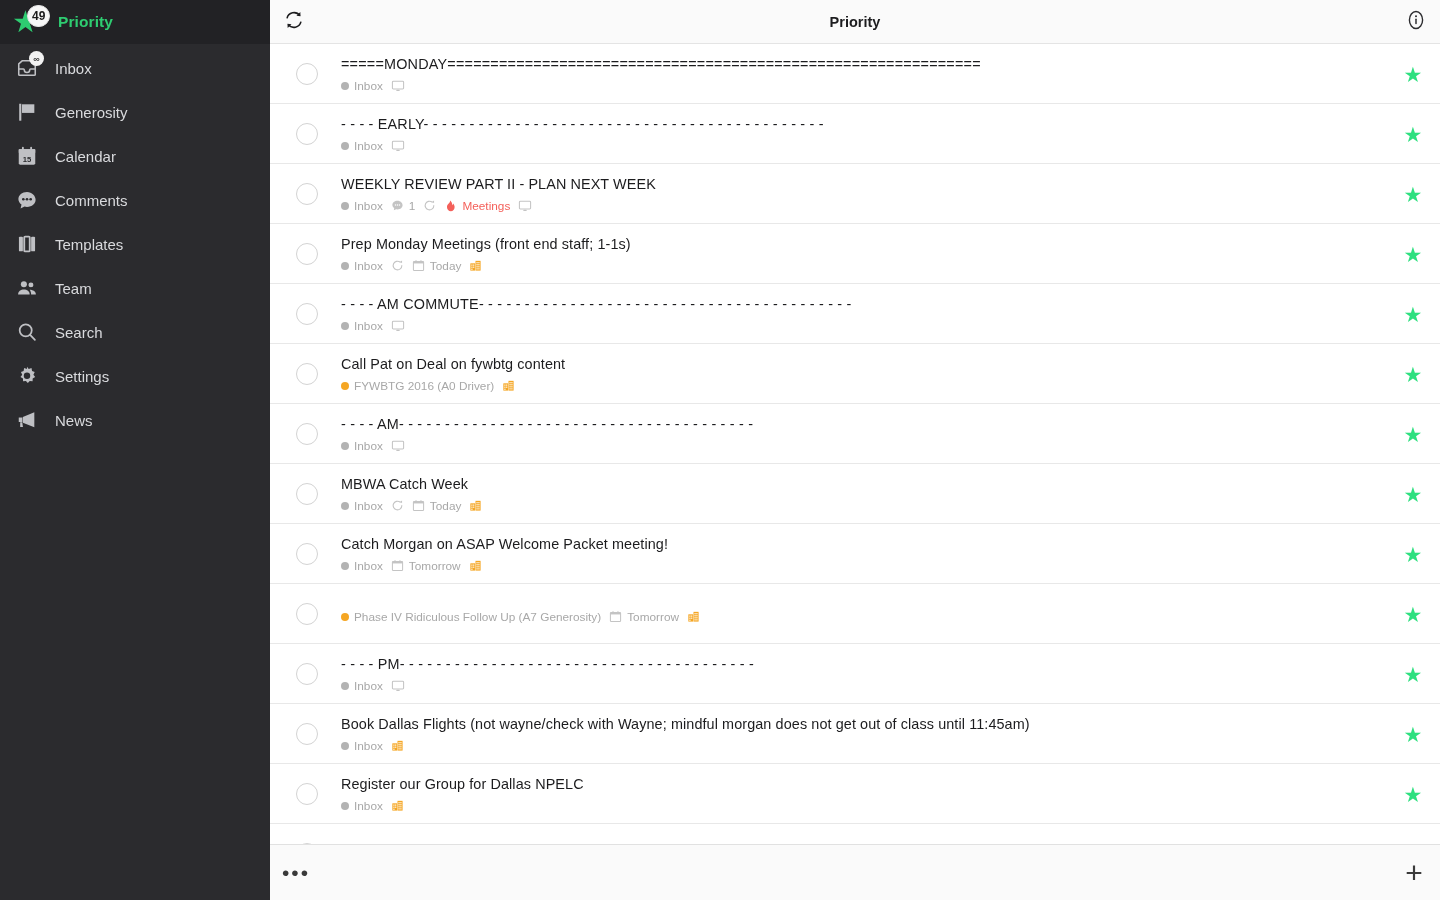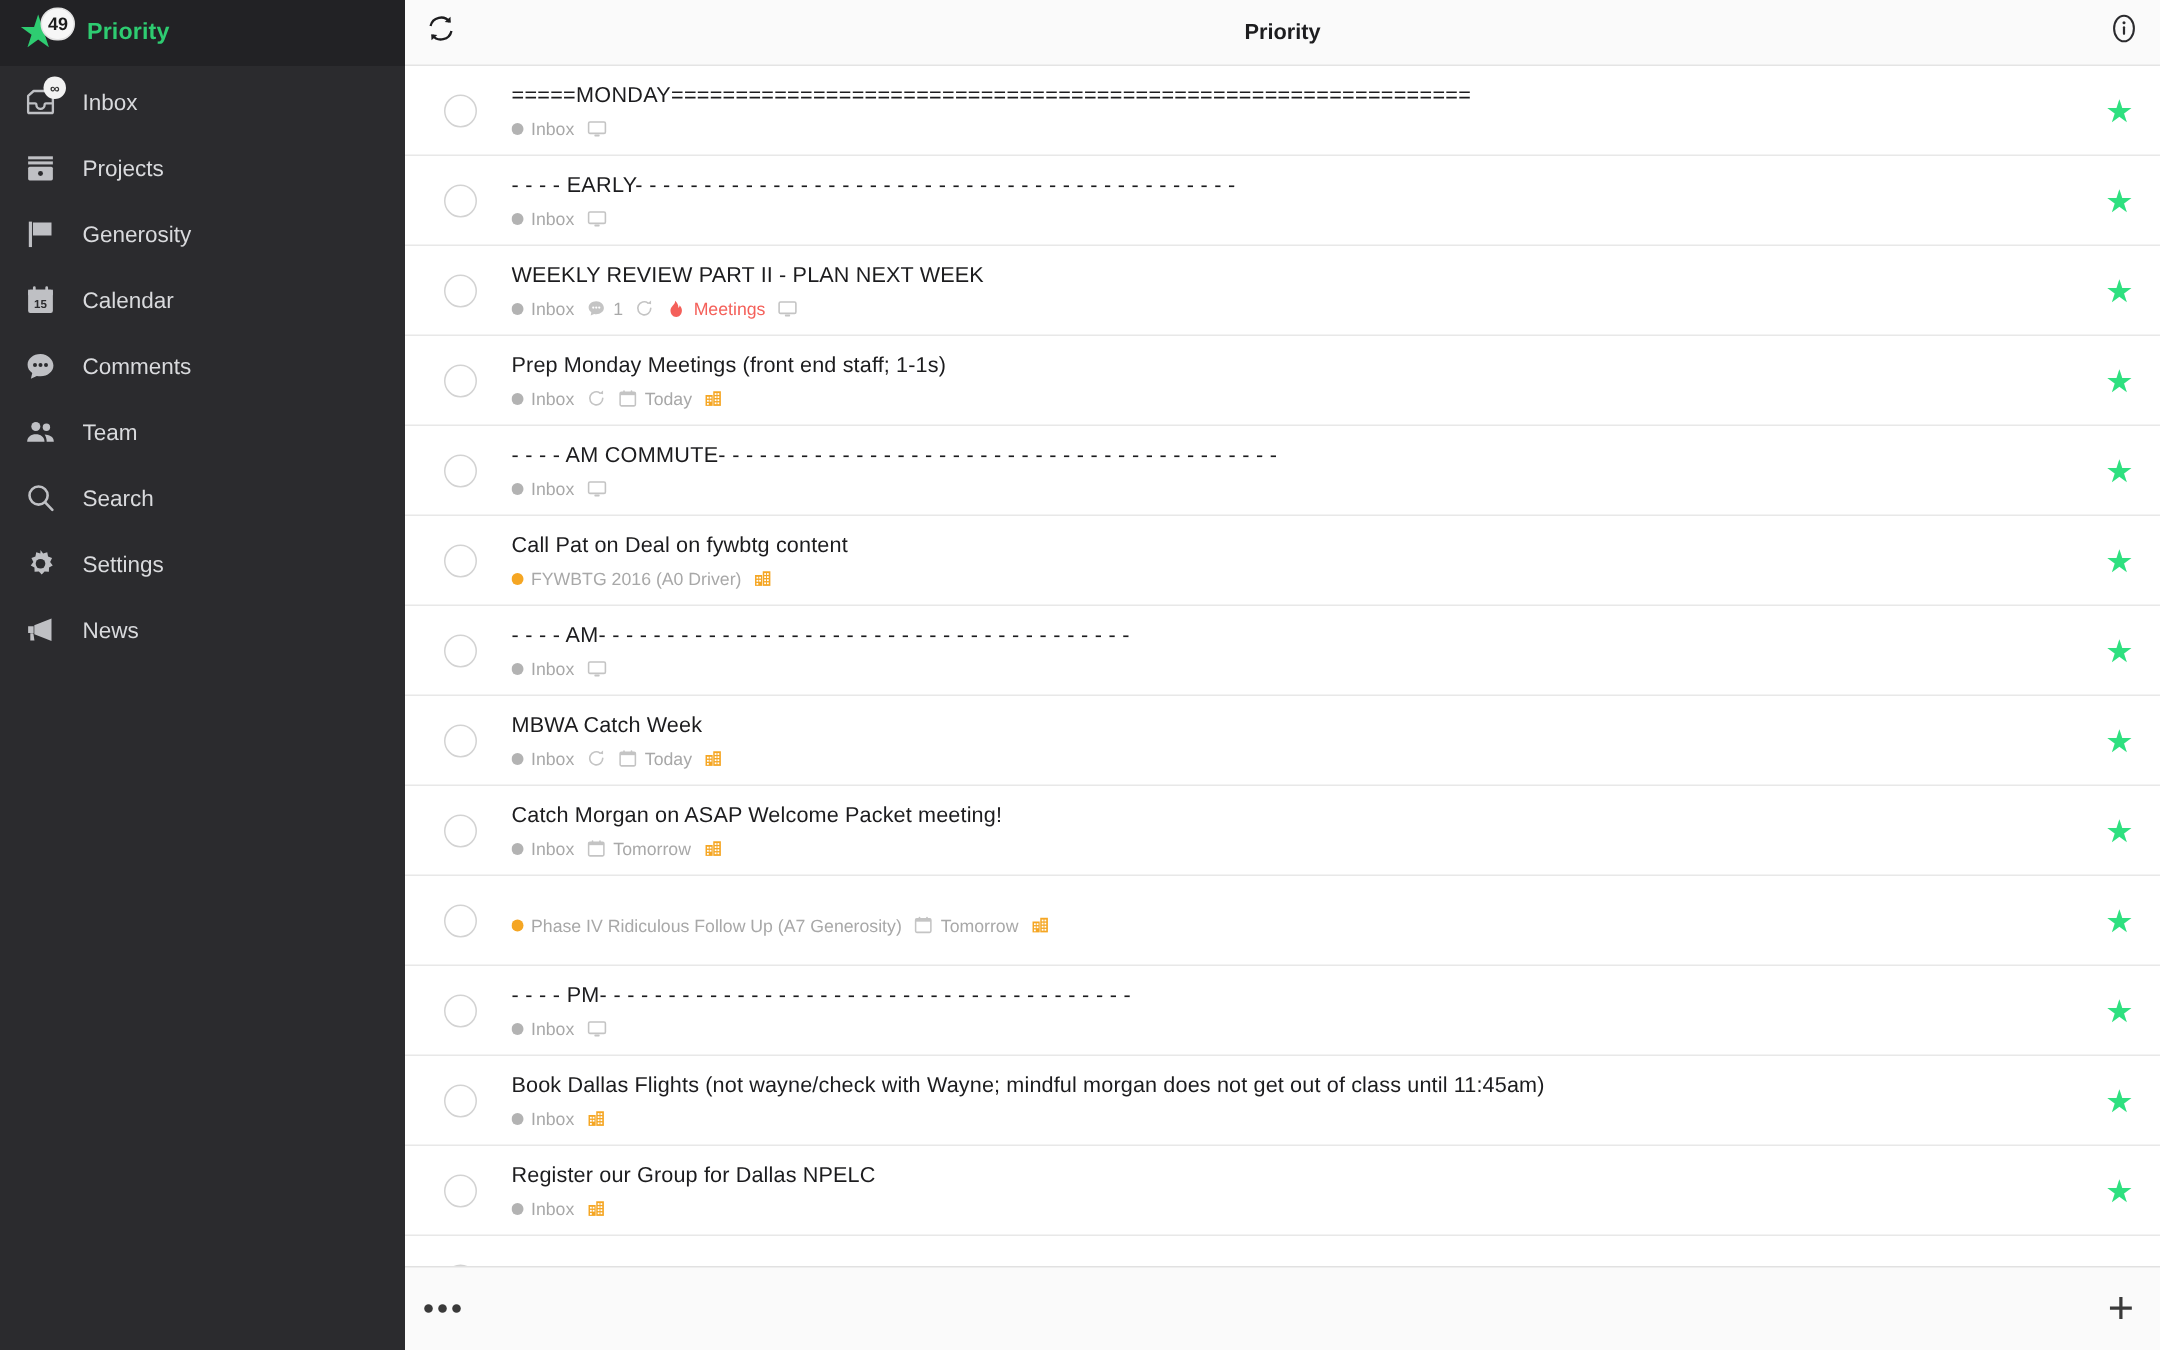--- a/index.html
+++ b/index.html
@@ -192,31 +192,20 @@
       <div class="sb-item">
         <span class="sb-ico">
           <svg width="22" height="22" viewBox="0 0 24 24" fill="#bfc0c4">
             <path d="M3 7.5 L3 19 a1 1 0 0 0 1 1 h16 a1 1 0 0 0 1 -1 L21 7.5 L17 4 L7 4 Z M3 13 h5 a1 1 0 0 1 1 1 a3 3 0 0 0 6 0 a1 1 0 0 1 1 -1 h5" fill="none" stroke="#bfc0c4" stroke-width="1.7" stroke-linejoin="round"></path>
           </svg>
           <span class="inbox-badge">∞</span>
         </span>
         <span class="sb-label">Inbox</span>
       </div>
 
-      <div class="sb-item">
-        <span class="sb-ico">
-          <svg width="22" height="22" viewBox="0 0 24 24">
-            <rect x="3" y="3.5" width="18" height="2.2" fill="#bfc0c4"></rect>
-            <rect x="3" y="7.2" width="18" height="2.2" fill="#bfc0c4"></rect>
-            <rect x="3" y="11" width="18" height="10" rx="1.2" fill="#bfc0c4"></rect>
-            <circle cx="12" cy="16" r="1.8" fill="#2b2b2e"></circle>
-          </svg>
-        </span>
-        <span class="sb-label">Projects</span>
-      </div>
 
       <div class="sb-item">
         <span class="sb-ico">
           <svg width="22" height="22" viewBox="0 0 24 24">
             <rect x="3.5" y="3" width="2.3" height="18.5" fill="#bfc0c4"></rect>
             <path d="M6.5 3.6 H20 L20 13 H6.5 Z" fill="#bfc0c4"></path>
           </svg>
         </span>
         <span class="sb-label">Generosity</span>
       </div>
@@ -239,20 +228,30 @@
           <svg width="22" height="22" viewBox="0 0 24 24">
             <path d="M12 3.2 C6.6 3.2 2.6 6.7 2.6 11 c0 2.4 1.3 4.6 3.4 6 L5 21.2 L9.3 19.2 c.9 .2 1.8 .3 2.7 .3 c5.4 0 9.4 -3.5 9.4 -7.8 S17.4 3.2 12 3.2 Z" fill="#bfc0c4"></path>
             <circle cx="8" cy="11.2" r="1.45" fill="#2b2b2e"></circle>
             <circle cx="12" cy="11.2" r="1.45" fill="#2b2b2e"></circle>
             <circle cx="16" cy="11.2" r="1.45" fill="#2b2b2e"></circle>
           </svg>
         </span>
         <span class="sb-label">Comments</span>
       </div>
 
+      <div class="sb-item">
+        <span class="sb-ico">
+          <svg width="22" height="22" viewBox="0 0 24 24">
+            <rect x="3.2" y="4" width="4.3" height="16" rx="1" fill="#bfc0c4"></rect>
+            <rect x="9" y="4" width="6" height="16" rx="1" fill="none" stroke="#bfc0c4" stroke-width="2"></rect>
+            <rect x="16.5" y="4" width="4.3" height="16" rx="1" fill="#bfc0c4"></rect>
+          </svg>
+        </span>
+        <span class="sb-label">Templates</span>
+      </div>
 
       <div class="sb-item">
         <span class="sb-ico">
           <svg width="22" height="22" viewBox="0 0 24 24">
             <circle cx="8.6" cy="8" r="3.3" fill="#bfc0c4"></circle>
             <circle cx="16.3" cy="8.6" r="2.7" fill="#bfc0c4"></circle>
             <path d="M2.3 19 c0 -3.4 2.9 -5.3 6.3 -5.3 c3.4 0 6.3 1.9 6.3 5.3 Z" fill="#bfc0c4"></path>
             <path d="M15 13.9 c3 .2 6.7 1.3 6.7 5.1 h-5.2 c0 -2 -.6 -3.7 -1.5 -5.1 Z" fill="#bfc0c4"></path>
           </svg>
         </span>

